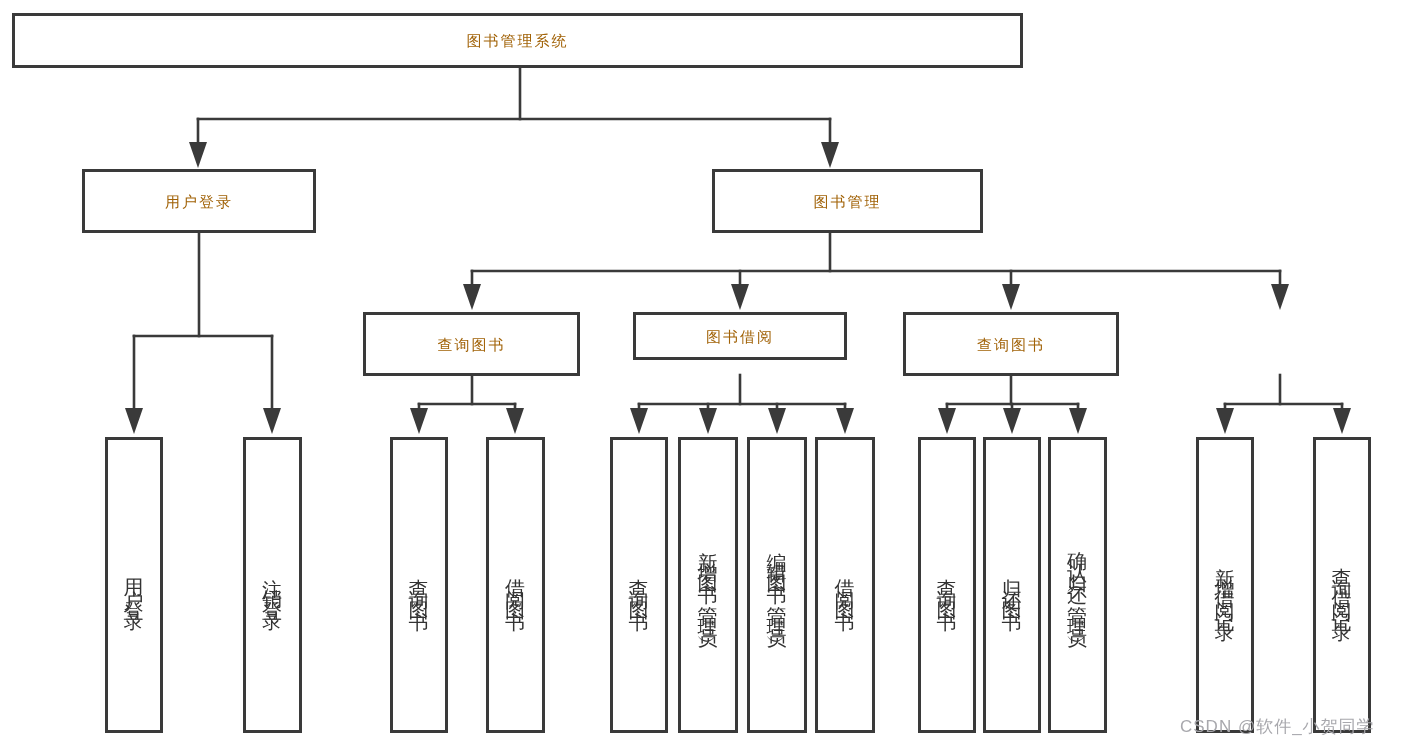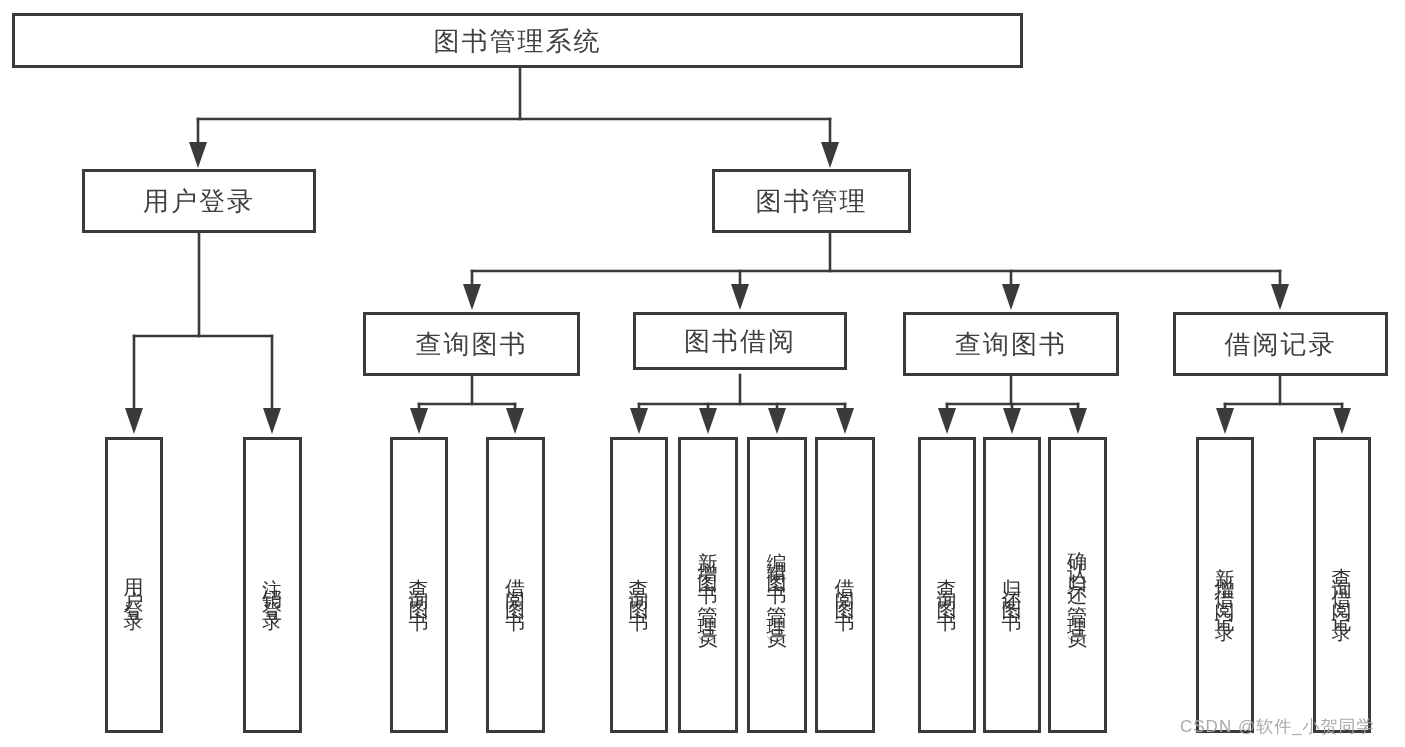--- a/index.html
+++ b/index.html
@@ -24,22 +24,22 @@
   .hbox {
     position: absolute;
     box-sizing: border-box;
     border: 3px solid #3a3a3a;
     background: #ffffff;
     display: flex;
     align-items: center;
     justify-content: center;
   }
   .hbox .lbl {
-    font-size: 26px;
-    color: #404040;
+    font-size: 15px;
+    color: #a16207;
     letter-spacing: 2px;
     white-space: nowrap;
     line-height: 1;
   }
   .vbox {
     position: absolute;
     box-sizing: border-box;
     border: 3px solid #3a3a3a;
     background: #ffffff;
     display: flex;
@@ -139,36 +139,33 @@
     </g>
   </svg>
 
   <div class="hbox" style="left:12px;top:13px;width:1011px;height:55px">
     <span class="lbl">图书管理系统</span>
   </div>
 
   <div class="hbox" style="left:82px;top:169px;width:234px;height:64px">
     <span class="lbl">用户登录</span>
   </div>
-  <div class="hbox" style="left:712px;top:169px;width:199px;height:64px">
+  <div class="hbox" style="left:712px;top:169px;width:271px;height:64px">
     <span class="lbl">图书管理</span>
   </div>
 
   <div class="hbox" style="left:363px;top:312px;width:217px;height:64px">
     <span class="lbl">查询图书</span>
   </div>
-  <div class="hbox" style="left:633px;top:312px;width:214px;height:58px">
+  <div class="hbox" style="left:633px;top:312px;width:214px;height:48px">
     <span class="lbl">图书借阅</span>
   </div>
   <div class="hbox" style="left:903px;top:312px;width:216px;height:64px">
     <span class="lbl">查询图书</span>
   </div>
-  <div class="hbox" style="left:1173px;top:312px;width:215px;height:64px">
-    <span class="lbl">借阅记录</span>
-  </div>
 
   <div class="vbox" style="left:105px;width:58px">
     <span class="vlbl">用户登录</span>
   </div>
   <div class="vbox" style="left:243px;width:59px">
     <span class="vlbl">注销登录</span>
   </div>
 
   <div class="vbox" style="left:390px;width:58px">
     <span class="vlbl">查询图书</span>

